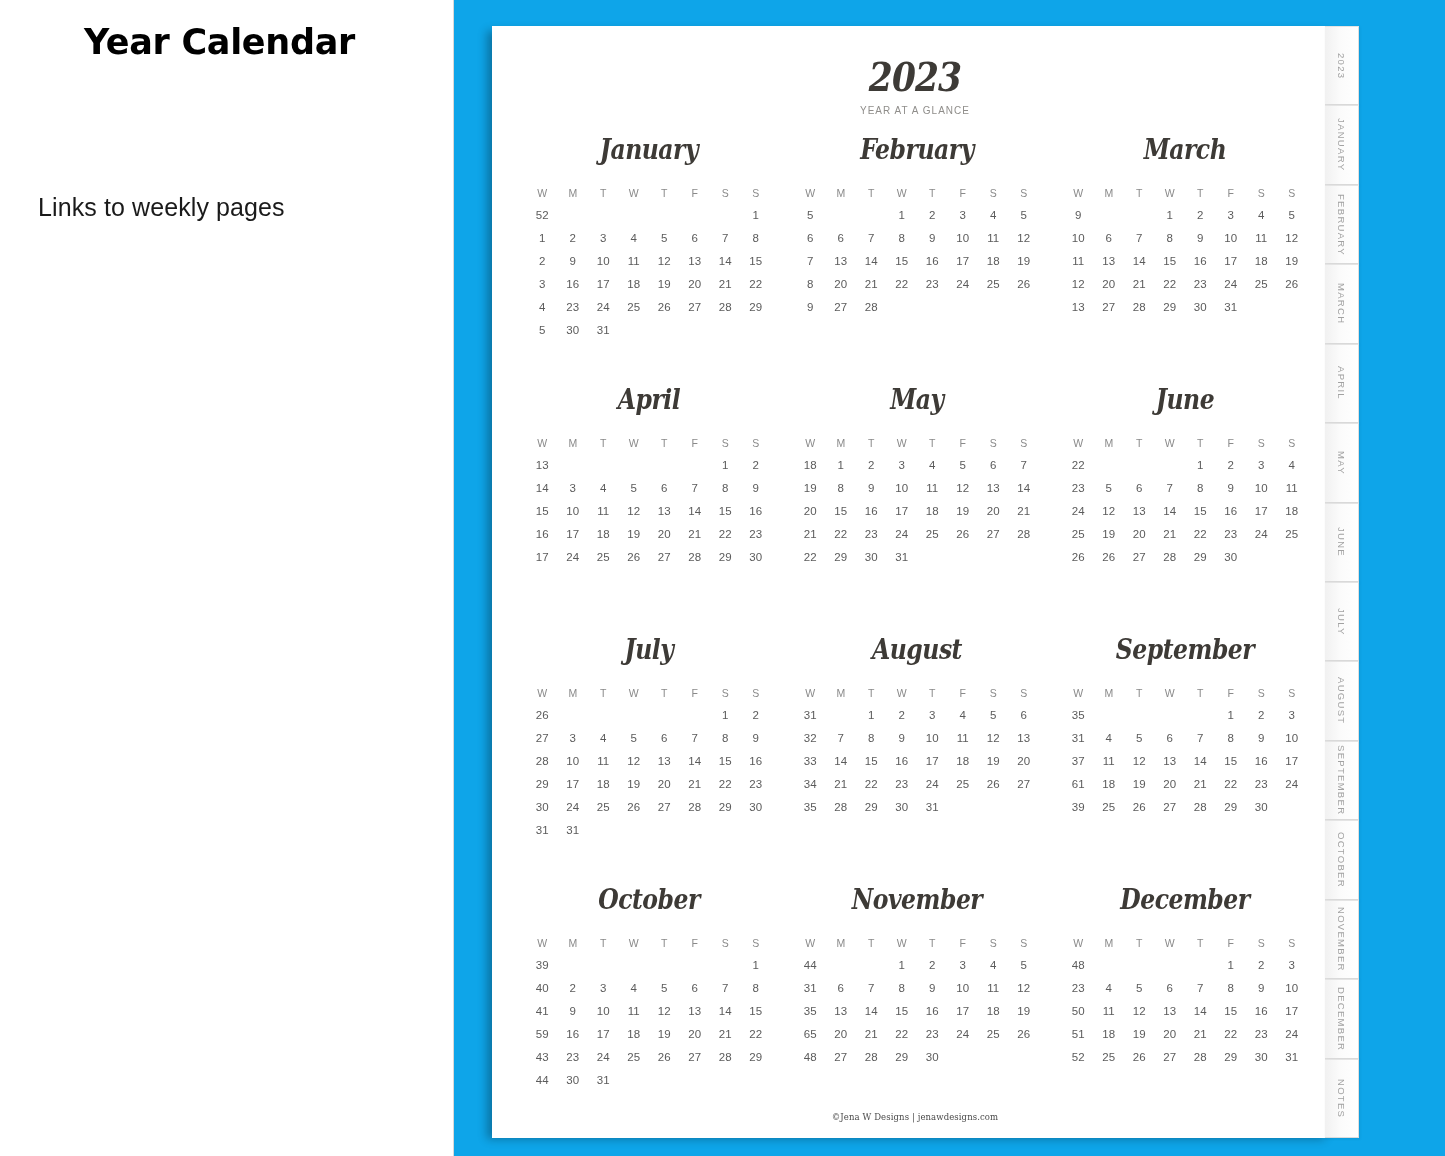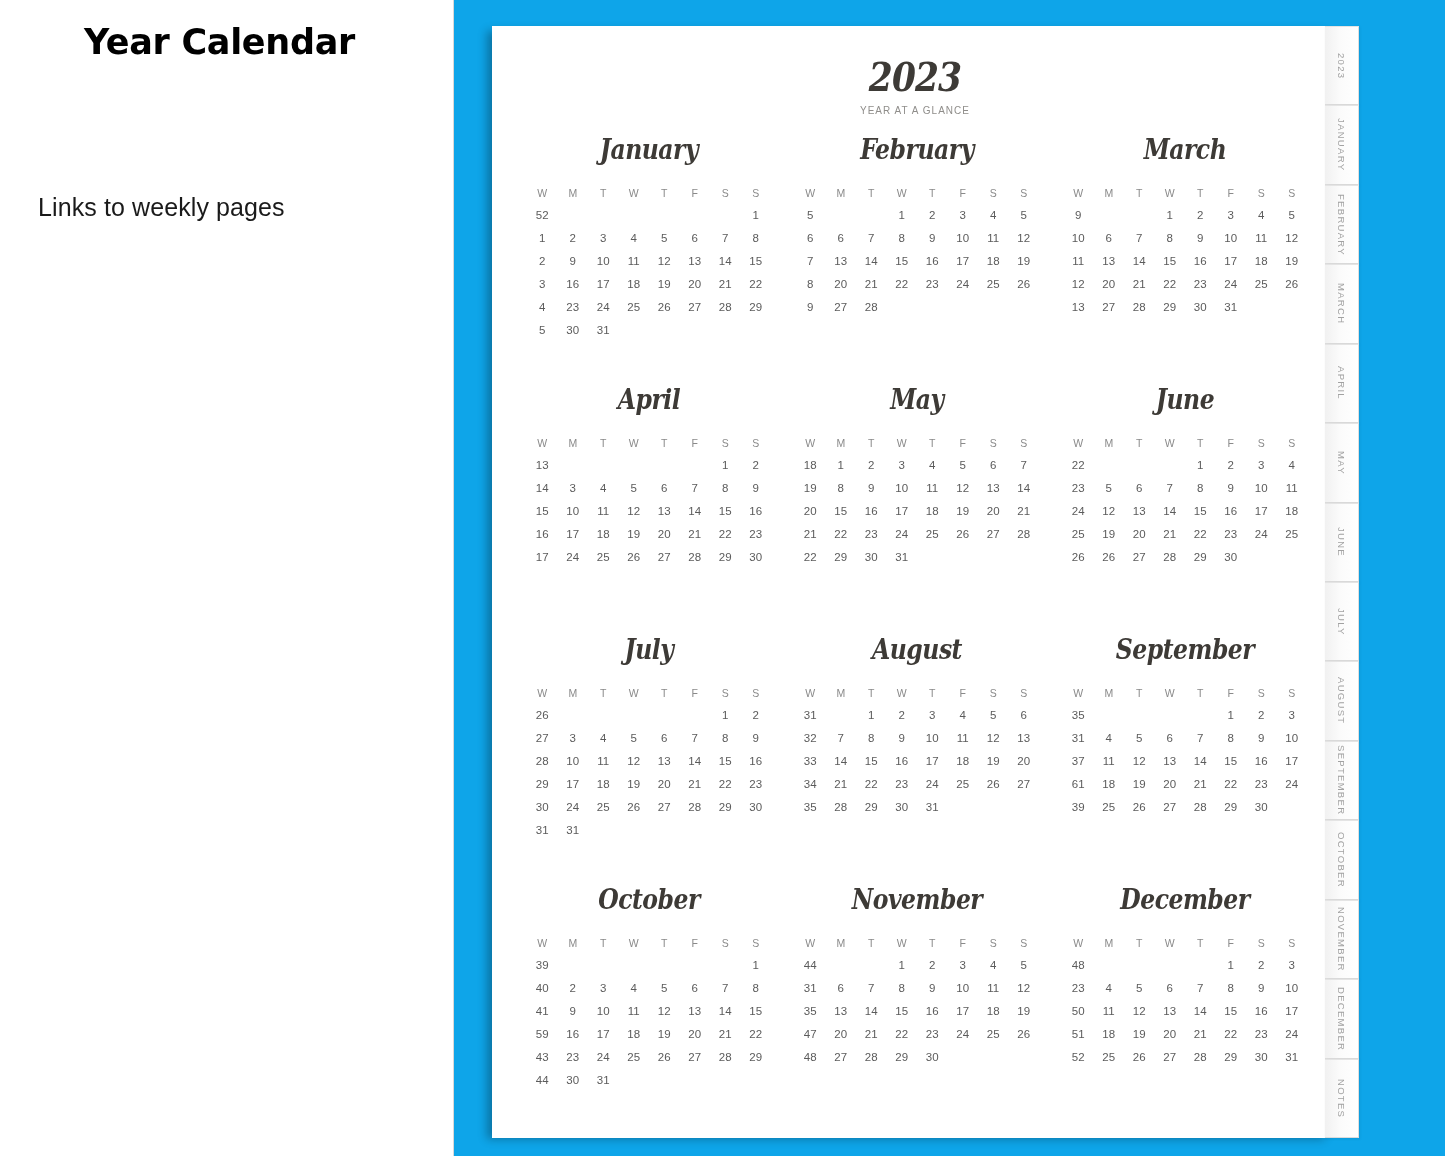--- a/index.html
+++ b/index.html
@@ -931,21 +931,21 @@
                   <td class="wk">35</td>
                   <td class="day">13</td>
                   <td class="day">14</td>
                   <td class="day">15</td>
                   <td class="day">16</td>
                   <td class="day">17</td>
                   <td class="day">18</td>
                   <td class="day">19</td>
                 </tr>
                 <tr>
-                  <td class="wk">47</td>
+                  <td class="wk">65</td>
                   <td class="day">20</td>
                   <td class="day">21</td>
                   <td class="day">22</td>
                   <td class="day">23</td>
                   <td class="day">24</td>
                   <td class="day">25</td>
                   <td class="day">26</td>
                 </tr>
                 <tr>
                   <td class="wk">48</td>
@@ -1025,20 +1025,21 @@
                   <td class="day">29</td>
                   <td class="day">30</td>
                   <td class="day">31</td>
                 </tr>
               </tbody>
             </table>
           </div>
         </div>
       </div>
 
+    <div class="sheet-footer">©Jena W Designs | jenawdesigns.com</div>
   </div>
 
   <div class="tabs">
       <div class="tab" style="top: 0px; height: 79.4286px;">
         <span class="tab-label">2023</span>
       </div>
       <div class="tab" style="top: 79.4286px; height: 79.4286px;">
         <span class="tab-label">JANUARY</span>
       </div>
       <div class="tab" style="top: 158.857px; height: 79.4286px;">

